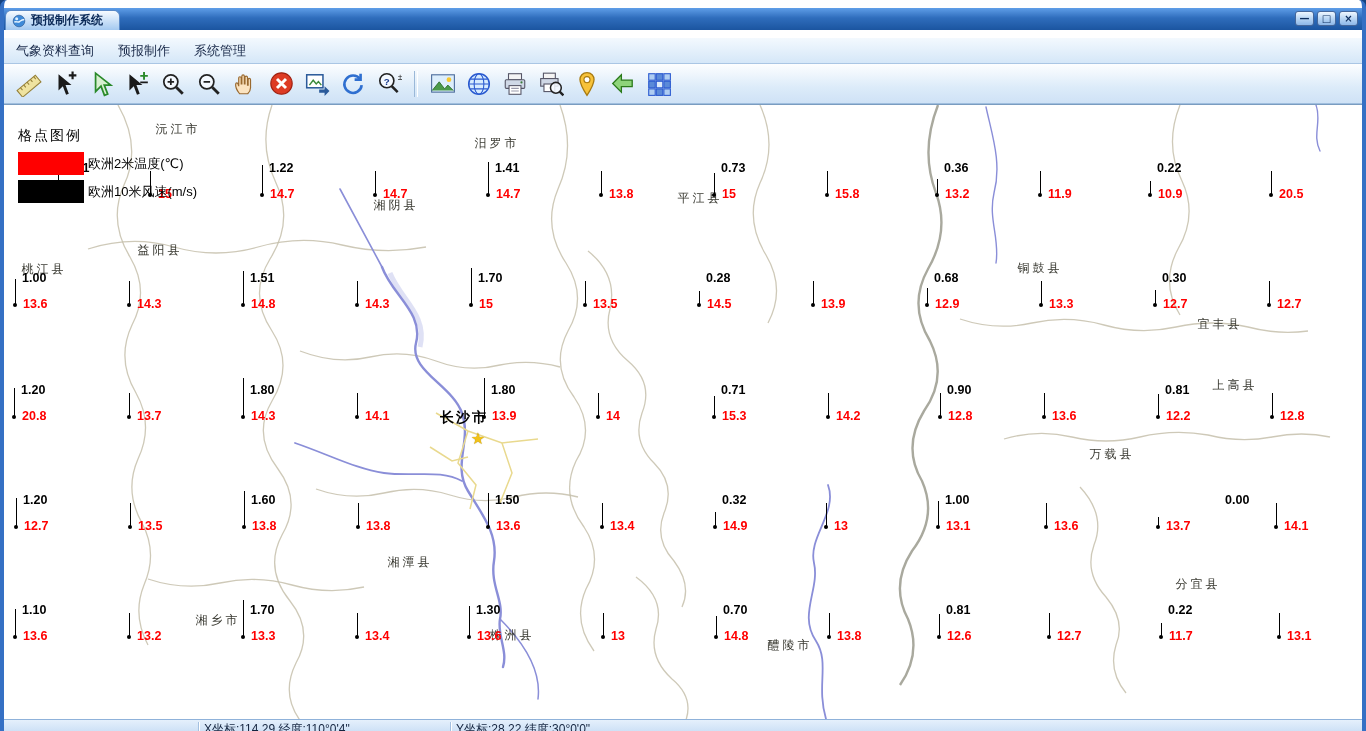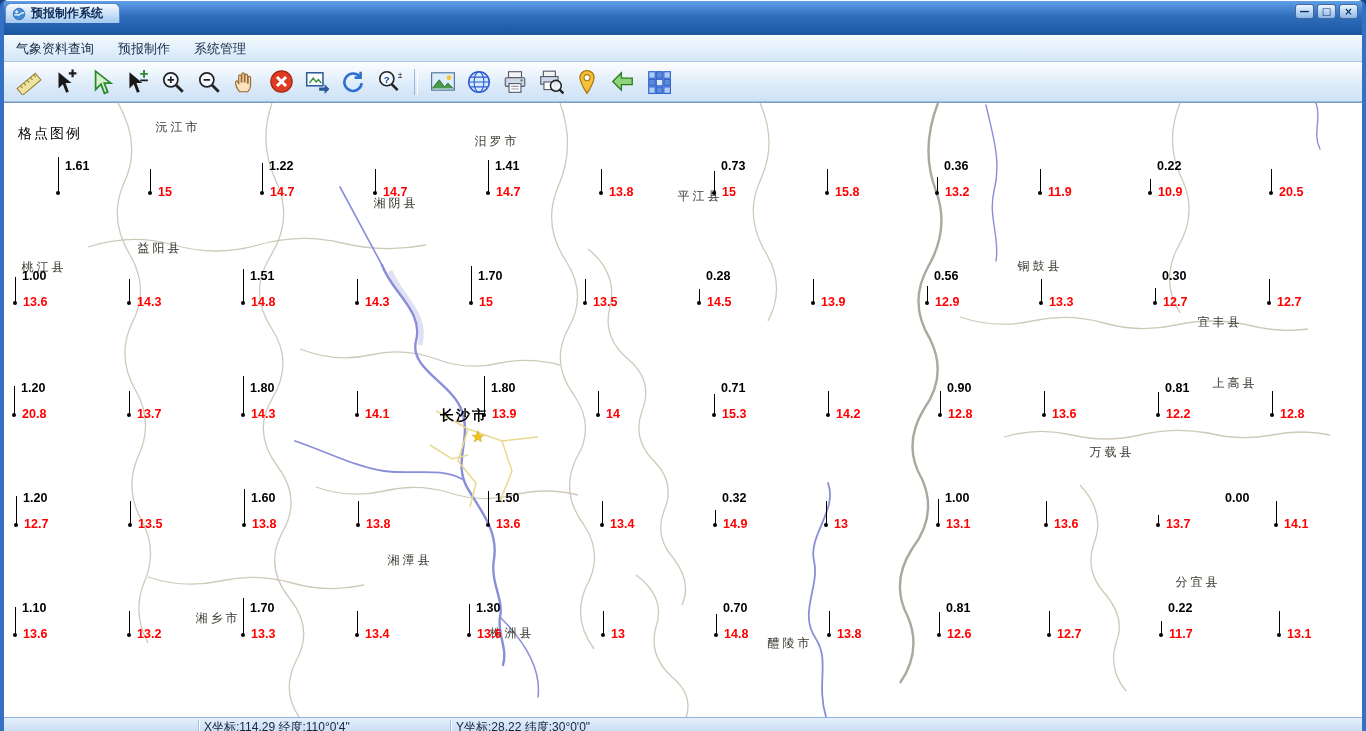--- a/index.html
+++ b/index.html
@@ -2,21 +2,21 @@
 <html><head>
 <meta charset="utf-8">
 <style>
   html,body{margin:0;padding:0;background:#16427e;}
   body{width:1366px;height:731px;overflow:hidden;
        font-family:"Liberation Sans","DejaVu Sans",sans-serif;}
   .window{position:relative;width:1366px;height:731px;box-sizing:border-box;
           display:flex;flex-direction:column;border-radius:7px 7px 0 0;overflow:hidden;
           border-left:4px solid #3570c4;border-right:4px solid #3570c4;background:#fff;}
   
-  .titlebar{position:relative;height:34px;flex:none;margin:1px -4px;
+  .titlebar{position:relative;height:22px;flex:none;margin:8px -4px;
             background:linear-gradient(180deg,#5f9ee8 0%,#2f6dbc 45%,#1b55a0 100%);}
   .title-tab{position:absolute;left:5px;top:2px;height:20px;padding:0 16px 0 6px;
              display:flex;align-items:center;gap:5px;box-sizing:border-box;
              background:linear-gradient(180deg,#f7fbff,#cde2f8 50%,#a4c9f0);
              border:1px solid #59followed;border:1px solid #5a8ac8;border-bottom:0;
              border-radius:6px 6px 0 0;font-size:12px;font-weight:bold;color:#0b2a58;}
   .win-controls{position:absolute;right:8px;top:3px;display:flex;}
   .winbtn{width:19px;height:15px;margin-left:3px;padding:0;cursor:default;
           background:linear-gradient(180deg,#eff7ff,#b9d6f4 50%,#8db7e8);
           border:1px solid #46679a;border-radius:3px;
@@ -263,20 +263,30 @@
       <g>
         <path class="road" d="M436,396 L468,414 L502,426 L538,422"></path>
         <path class="road" d="M468,414 L458,446 L476,468 L470,492"></path>
         <path class="road" d="M502,426 L512,456 L500,486"></path>
         <path class="road" d="M430,430 L452,444 L468,440"></path>
       </g>
     </svg>
 
     <div class="legend">
       <div class="legend-title">格点图例</div>
+      <div id="legend-items">
+          <div class="legend-row">
+            <span class="legend-swatch" style="background: rgb(255, 0, 0);"></span>
+            <span class="legend-label">欧洲2米温度(℃)</span>
+          </div>
+          <div class="legend-row">
+            <span class="legend-swatch" style="background: rgb(0, 0, 0);"></span>
+            <span class="legend-label">欧洲10米风速(m/s)</span>
+          </div>
+        </div>
     </div>
   <div class="county" style="left: 174px; top: 24px;">沅江市</div>
       <div class="county" style="left: 493px; top: 38px;">汨罗市</div>
       <div class="county" style="left: 392px; top: 100px;">湘阴县</div>
       <div class="county" style="left: 696px; top: 93px;">平江县</div>
       <div class="county" style="left: 156px; top: 145px;">益阳县</div>
       <div class="county" style="left: 40px; top: 164px;">桃江县</div>
       <div class="county" style="left: 1036px; top: 163px;">铜鼓县</div>
       <div class="county" style="left: 1216px; top: 219px;">宜丰县</div>
       <div class="county" style="left: 1231px; top: 280px;">上高县</div>
@@ -352,21 +362,21 @@
       <div class="tval" style="left: 589px; top: 192px;">13.5</div>
       <div class="barb" style="left: 694.5px; top: 186px; height: 14px;"></div>
       <div class="dot" style="left: 693px; top: 198px;"></div>
       <div class="sval" style="left: 702px; top: 166px;">0.28</div>
       <div class="tval" style="left: 703px; top: 192px;">14.5</div>
       <div class="barb" style="left: 808.5px; top: 176px; height: 24px;"></div>
       <div class="dot" style="left: 807px; top: 198px;"></div>
       <div class="tval" style="left: 817px; top: 192px;">13.9</div>
       <div class="barb" style="left: 922.5px; top: 183px; height: 17px;"></div>
       <div class="dot" style="left: 921px; top: 198px;"></div>
-      <div class="sval" style="left: 930px; top: 166px;">0.56</div>
+      <div class="sval" style="left: 930px; top: 166px;">0.68</div>
       <div class="tval" style="left: 931px; top: 192px;">12.9</div>
       <div class="barb" style="left: 1036.5px; top: 176px; height: 24px;"></div>
       <div class="dot" style="left: 1035px; top: 198px;"></div>
       <div class="tval" style="left: 1045px; top: 192px;">13.3</div>
       <div class="barb" style="left: 1150.5px; top: 185px; height: 15px;"></div>
       <div class="dot" style="left: 1149px; top: 198px;"></div>
       <div class="sval" style="left: 1158px; top: 166px;">0.30</div>
       <div class="tval" style="left: 1159px; top: 192px;">12.7</div>
       <div class="barb" style="left: 1264.5px; top: 176px; height: 24px;"></div>
       <div class="dot" style="left: 1263px; top: 198px;"></div>

